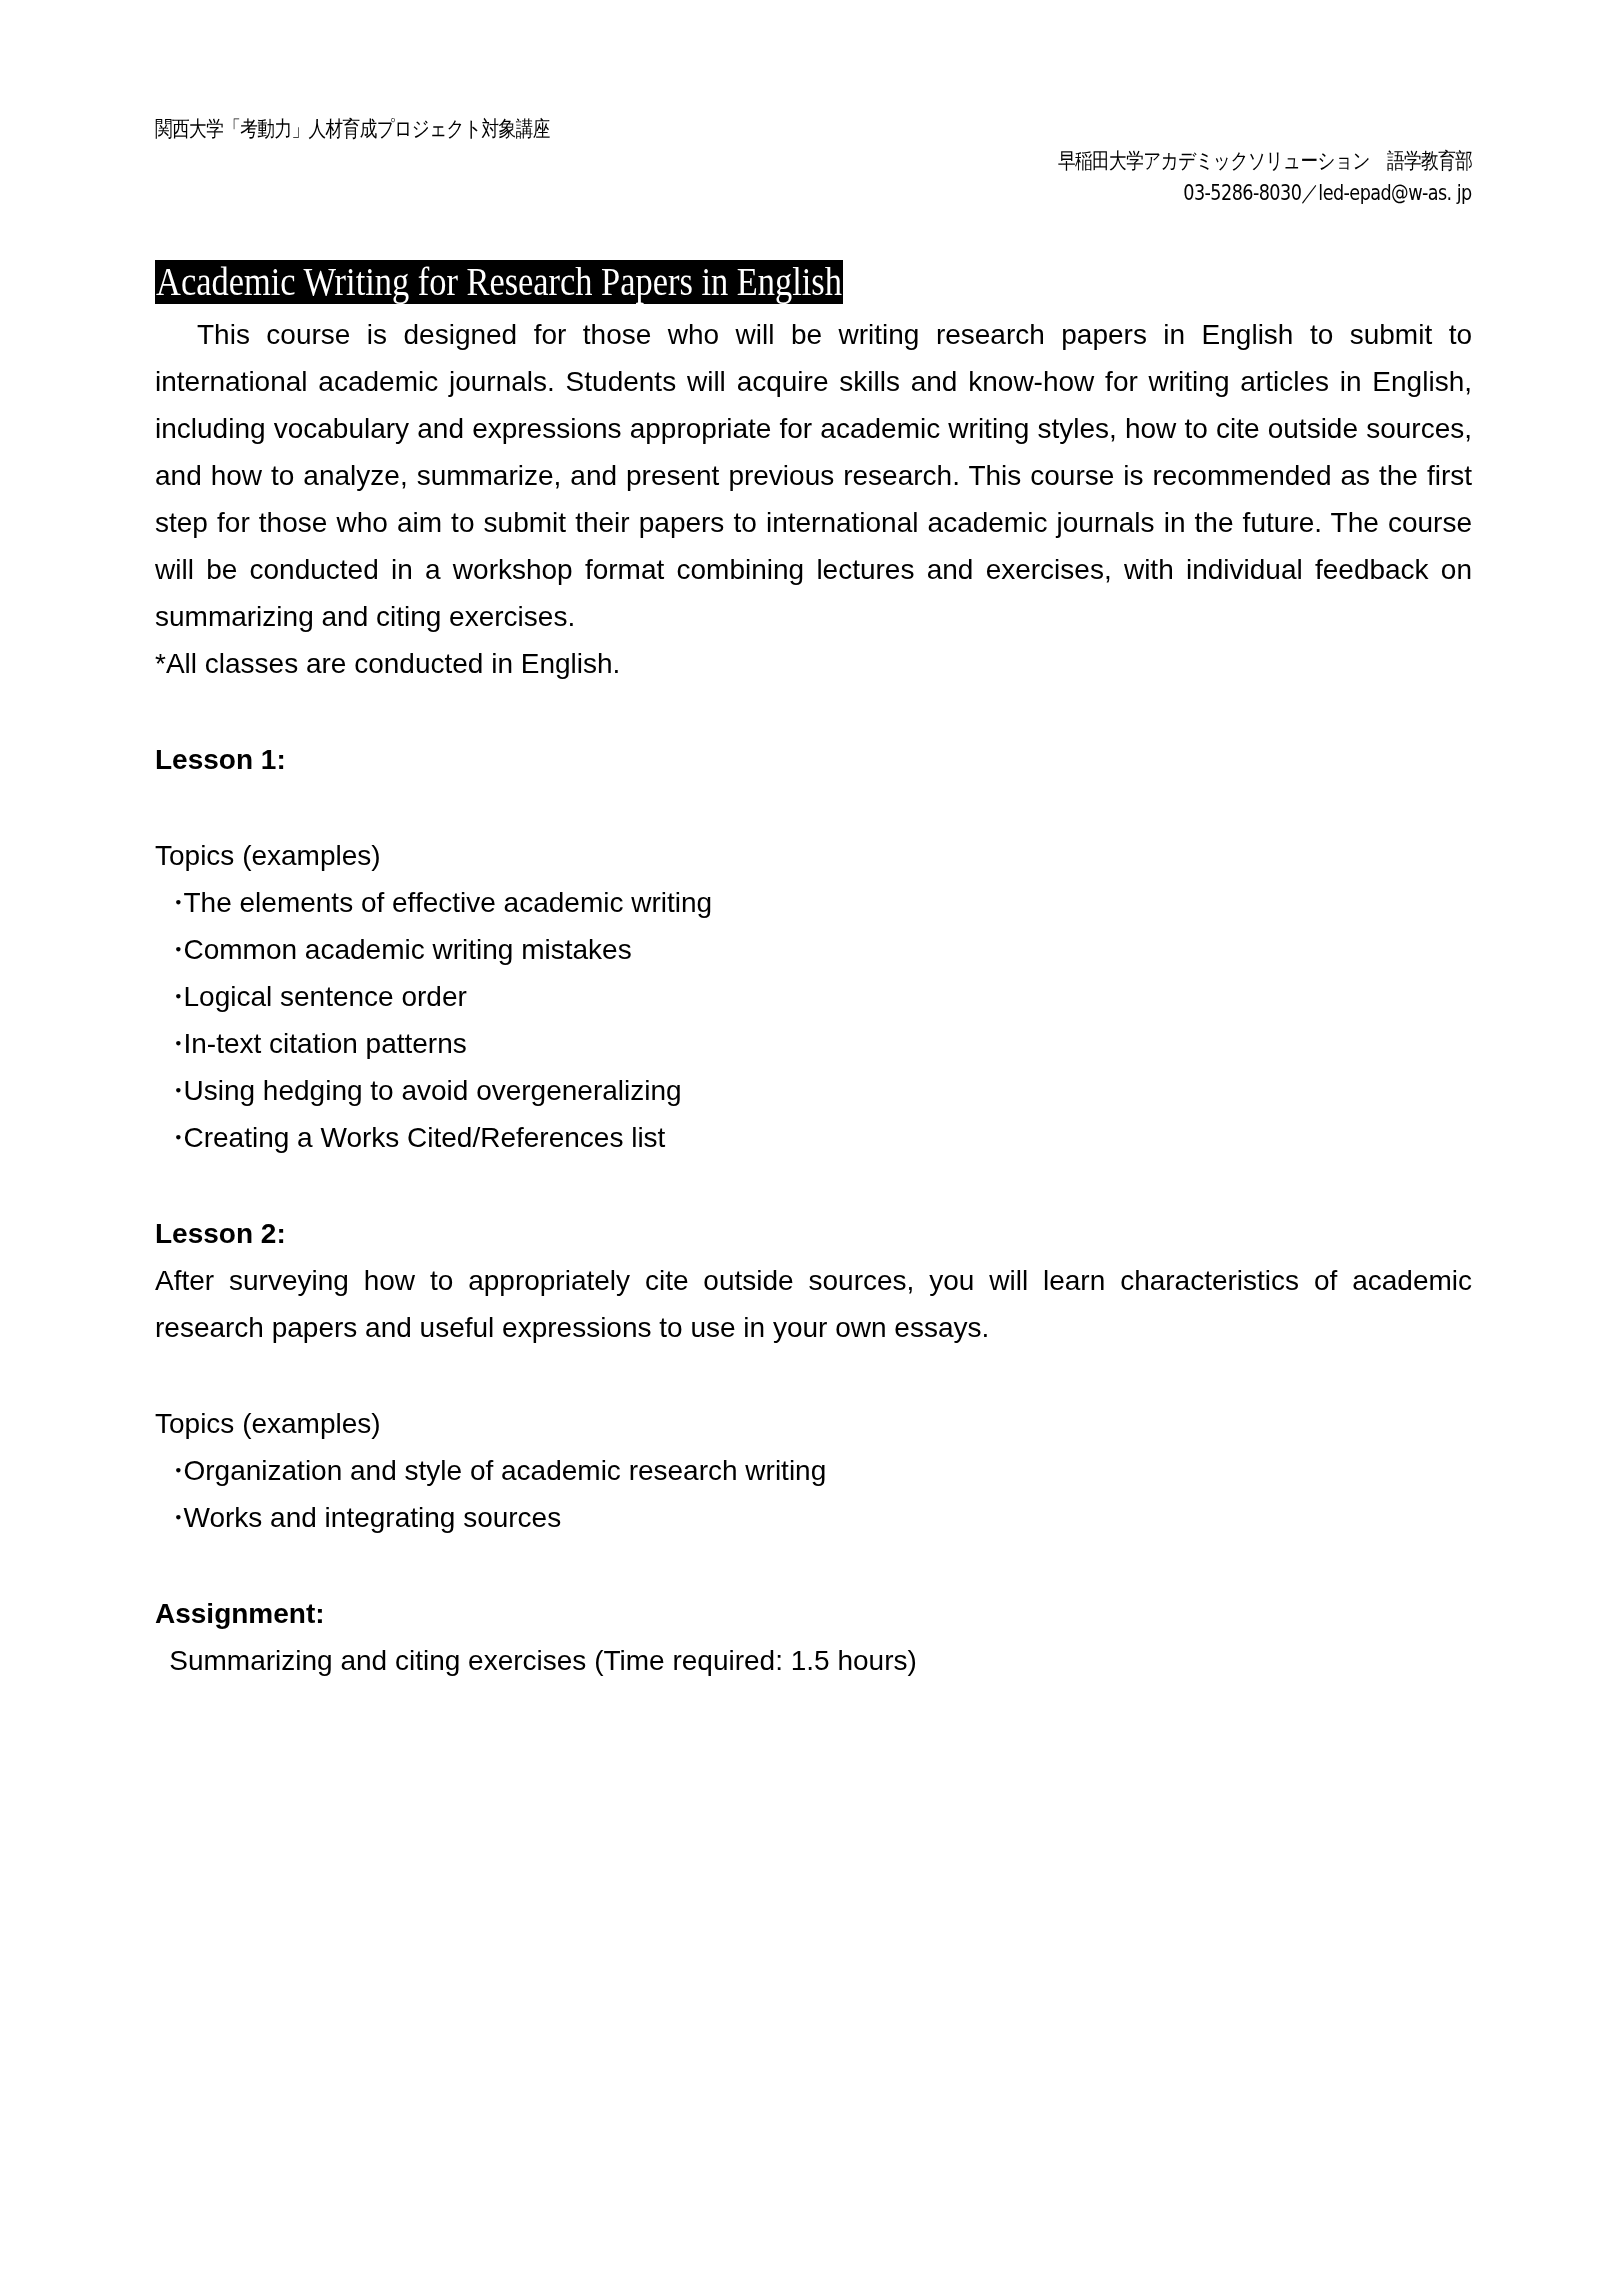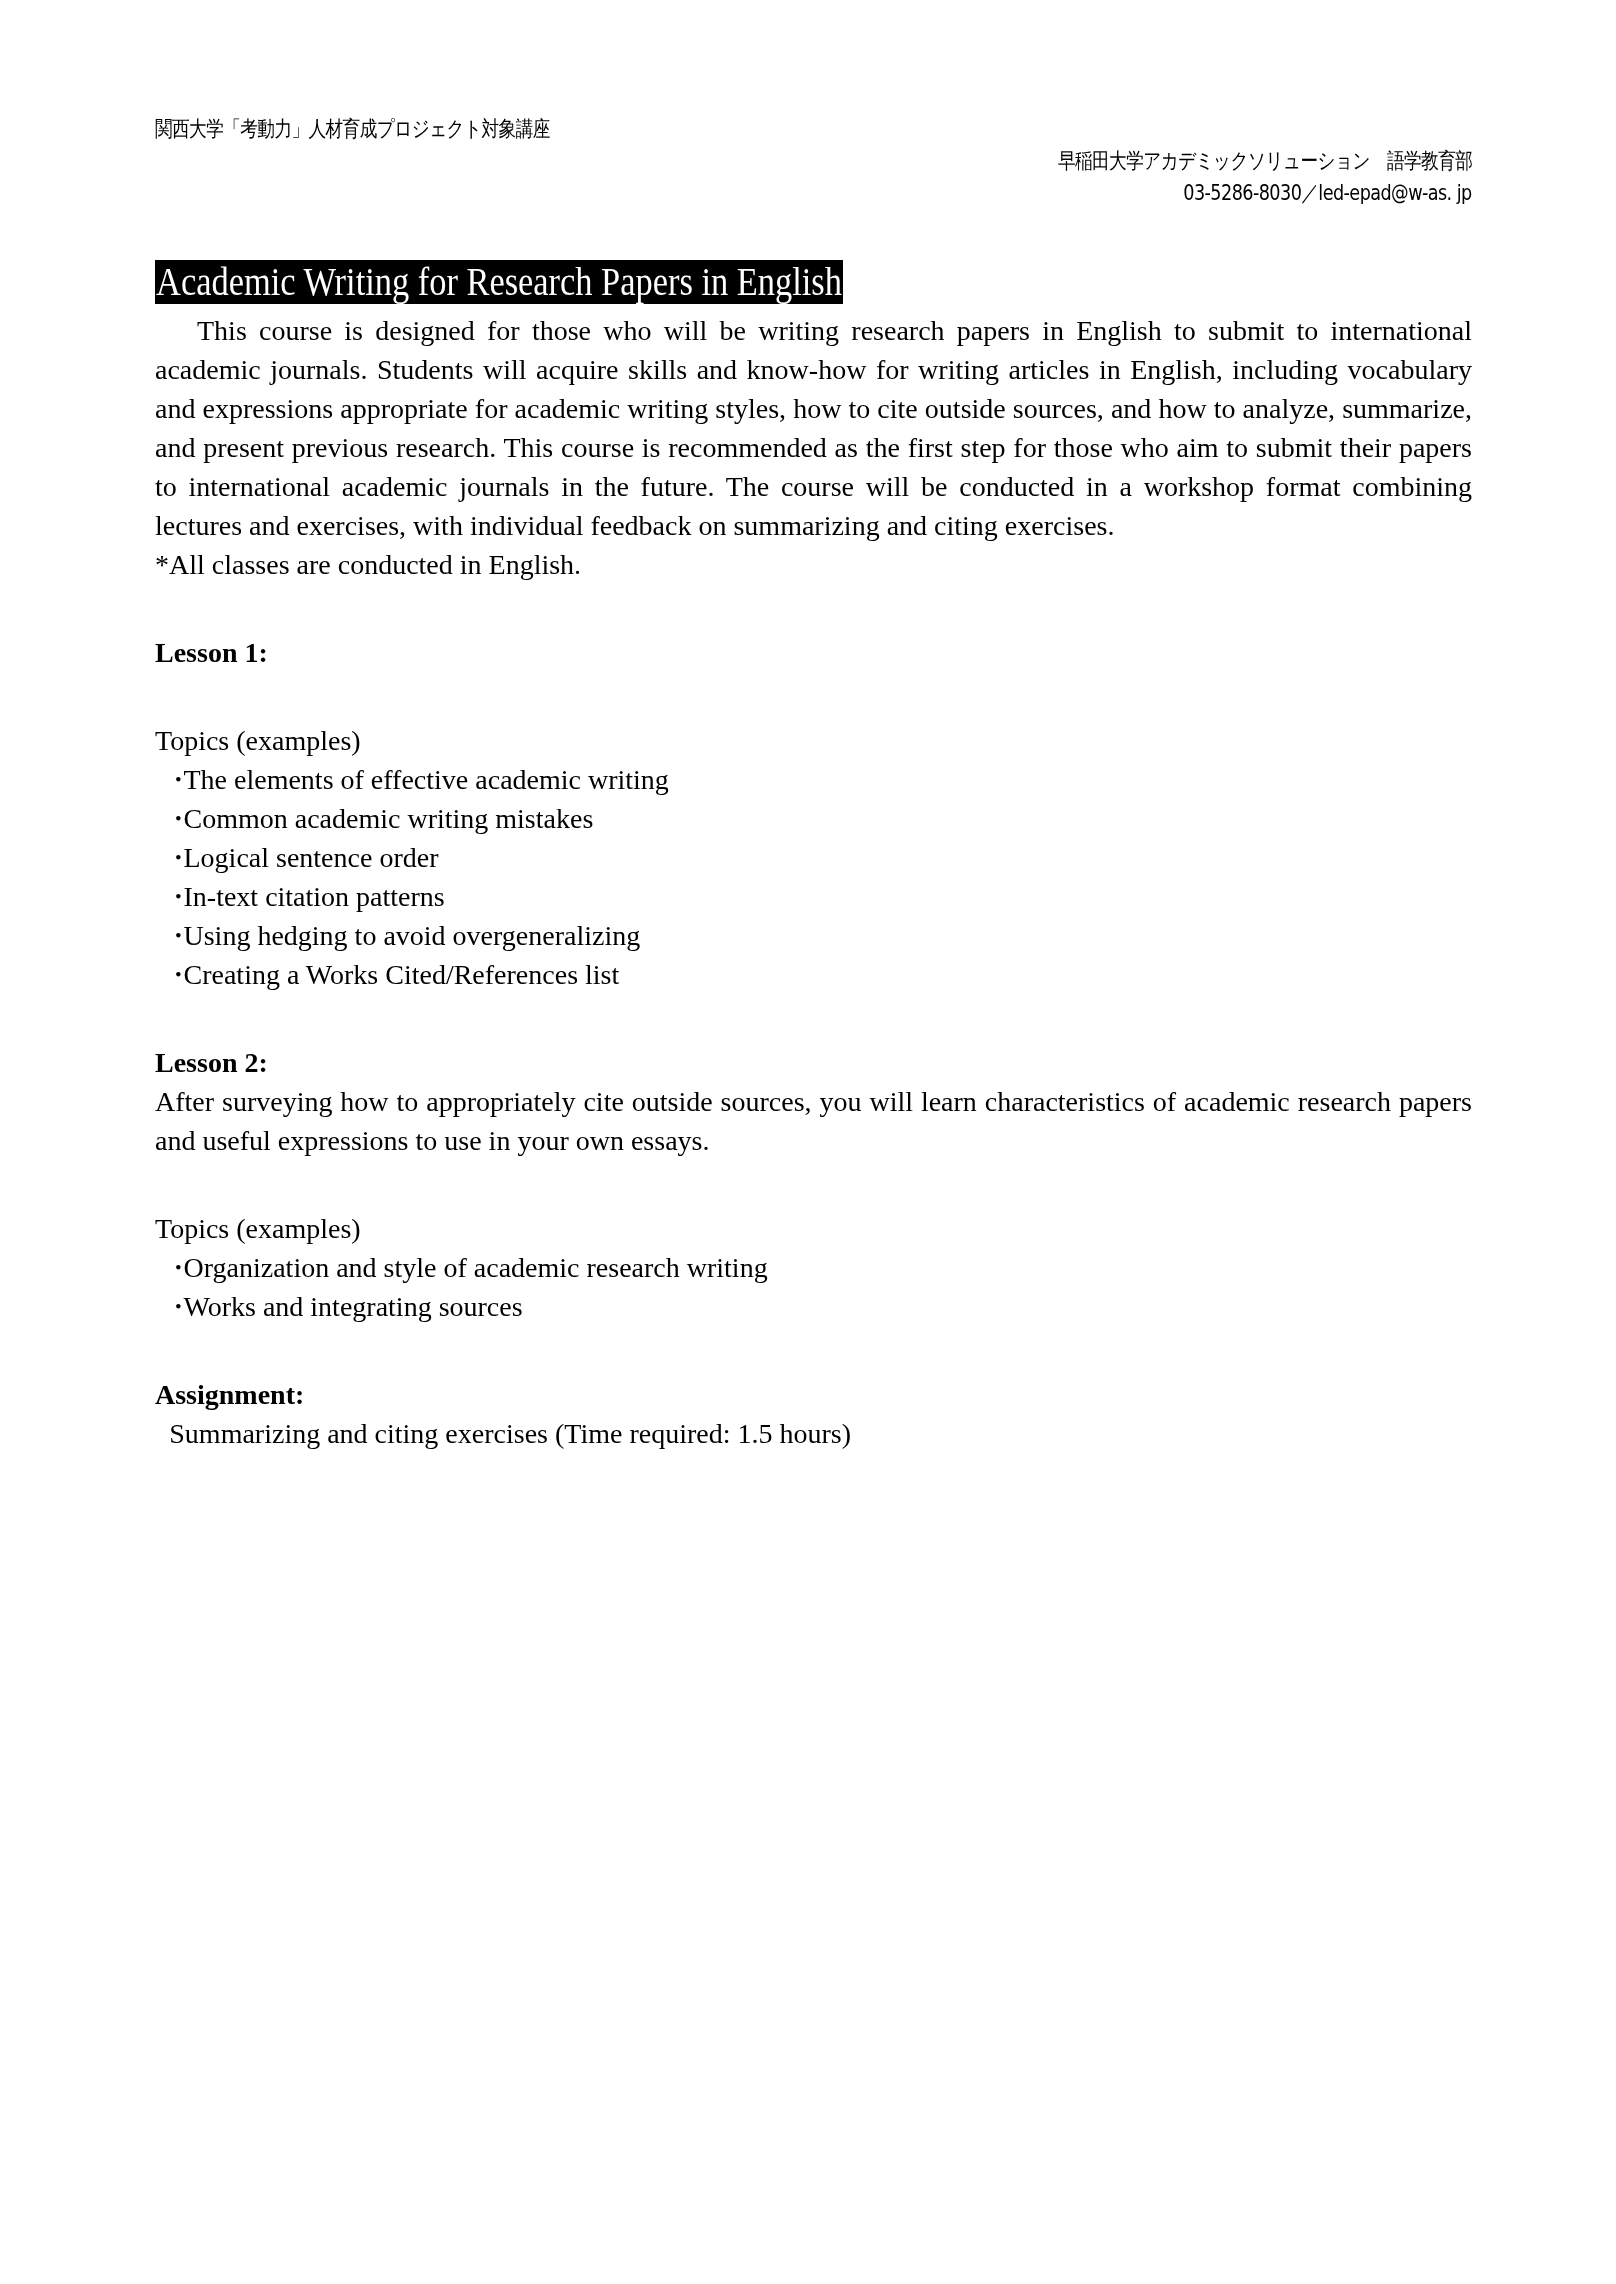--- a/index.html
+++ b/index.html
@@ -5,21 +5,21 @@
   html, body { margin: 0; padding: 0; background: #ffffff; }
   body { width: 1617px; height: 2284px; position: relative; overflow: hidden; color: #000; }
   .page { position: absolute; left: 155px; top: 0; width: 1317px; }
   .jp { font-family: "DejaVu Sans", sans-serif; font-size: 21.5px; letter-spacing: -0.7px; line-height: 26px; transform: scaleX(0.82); transform-origin: left top; white-space: nowrap; }
   .jp.right { transform-origin: right top; text-align: right; }
   .hdr-left { position: absolute; left: 0; top: 116px; }
   .hdr-right1 { position: absolute; right: 0; top: 148px; }
   .hdr-right2 { position: absolute; right: 0; top: 180px; }
   .title-wrap { position: absolute; left: 0; top: 260px; height: 60px; }
   .title { display: inline-block; background: #000; color: #fff; font-family: "Liberation Serif", serif; font-size: 40px; line-height: 44px; padding: 0 1.3px; transform: scaleX(0.86); transform-origin: left top; white-space: nowrap; }
-  .serif { font-family: Liberation Serif, serif; font-size: 28px; line-height: 39px; }
+  .serif { font-family: Liberation Sans, sans-serif; font-size: 28px; line-height: 47px; }
   .body { position: absolute; left: 0; top: 311px; width: 1317px; }
   .para { text-align: justify; text-align-last: left; margin: 0; }
   .indent { text-indent: 42px; }
   .line { margin: 0; white-space: nowrap; }
   .bold { font-weight: bold; }
   .gap { height: 49px; }
   .bullet { padding-left: 9px; }
   .bullet .dot { display: inline-block; width: 19.5px; }
   .assign { padding-left: 14.3px; }
   .diamond { font-size: 23.4px; }

